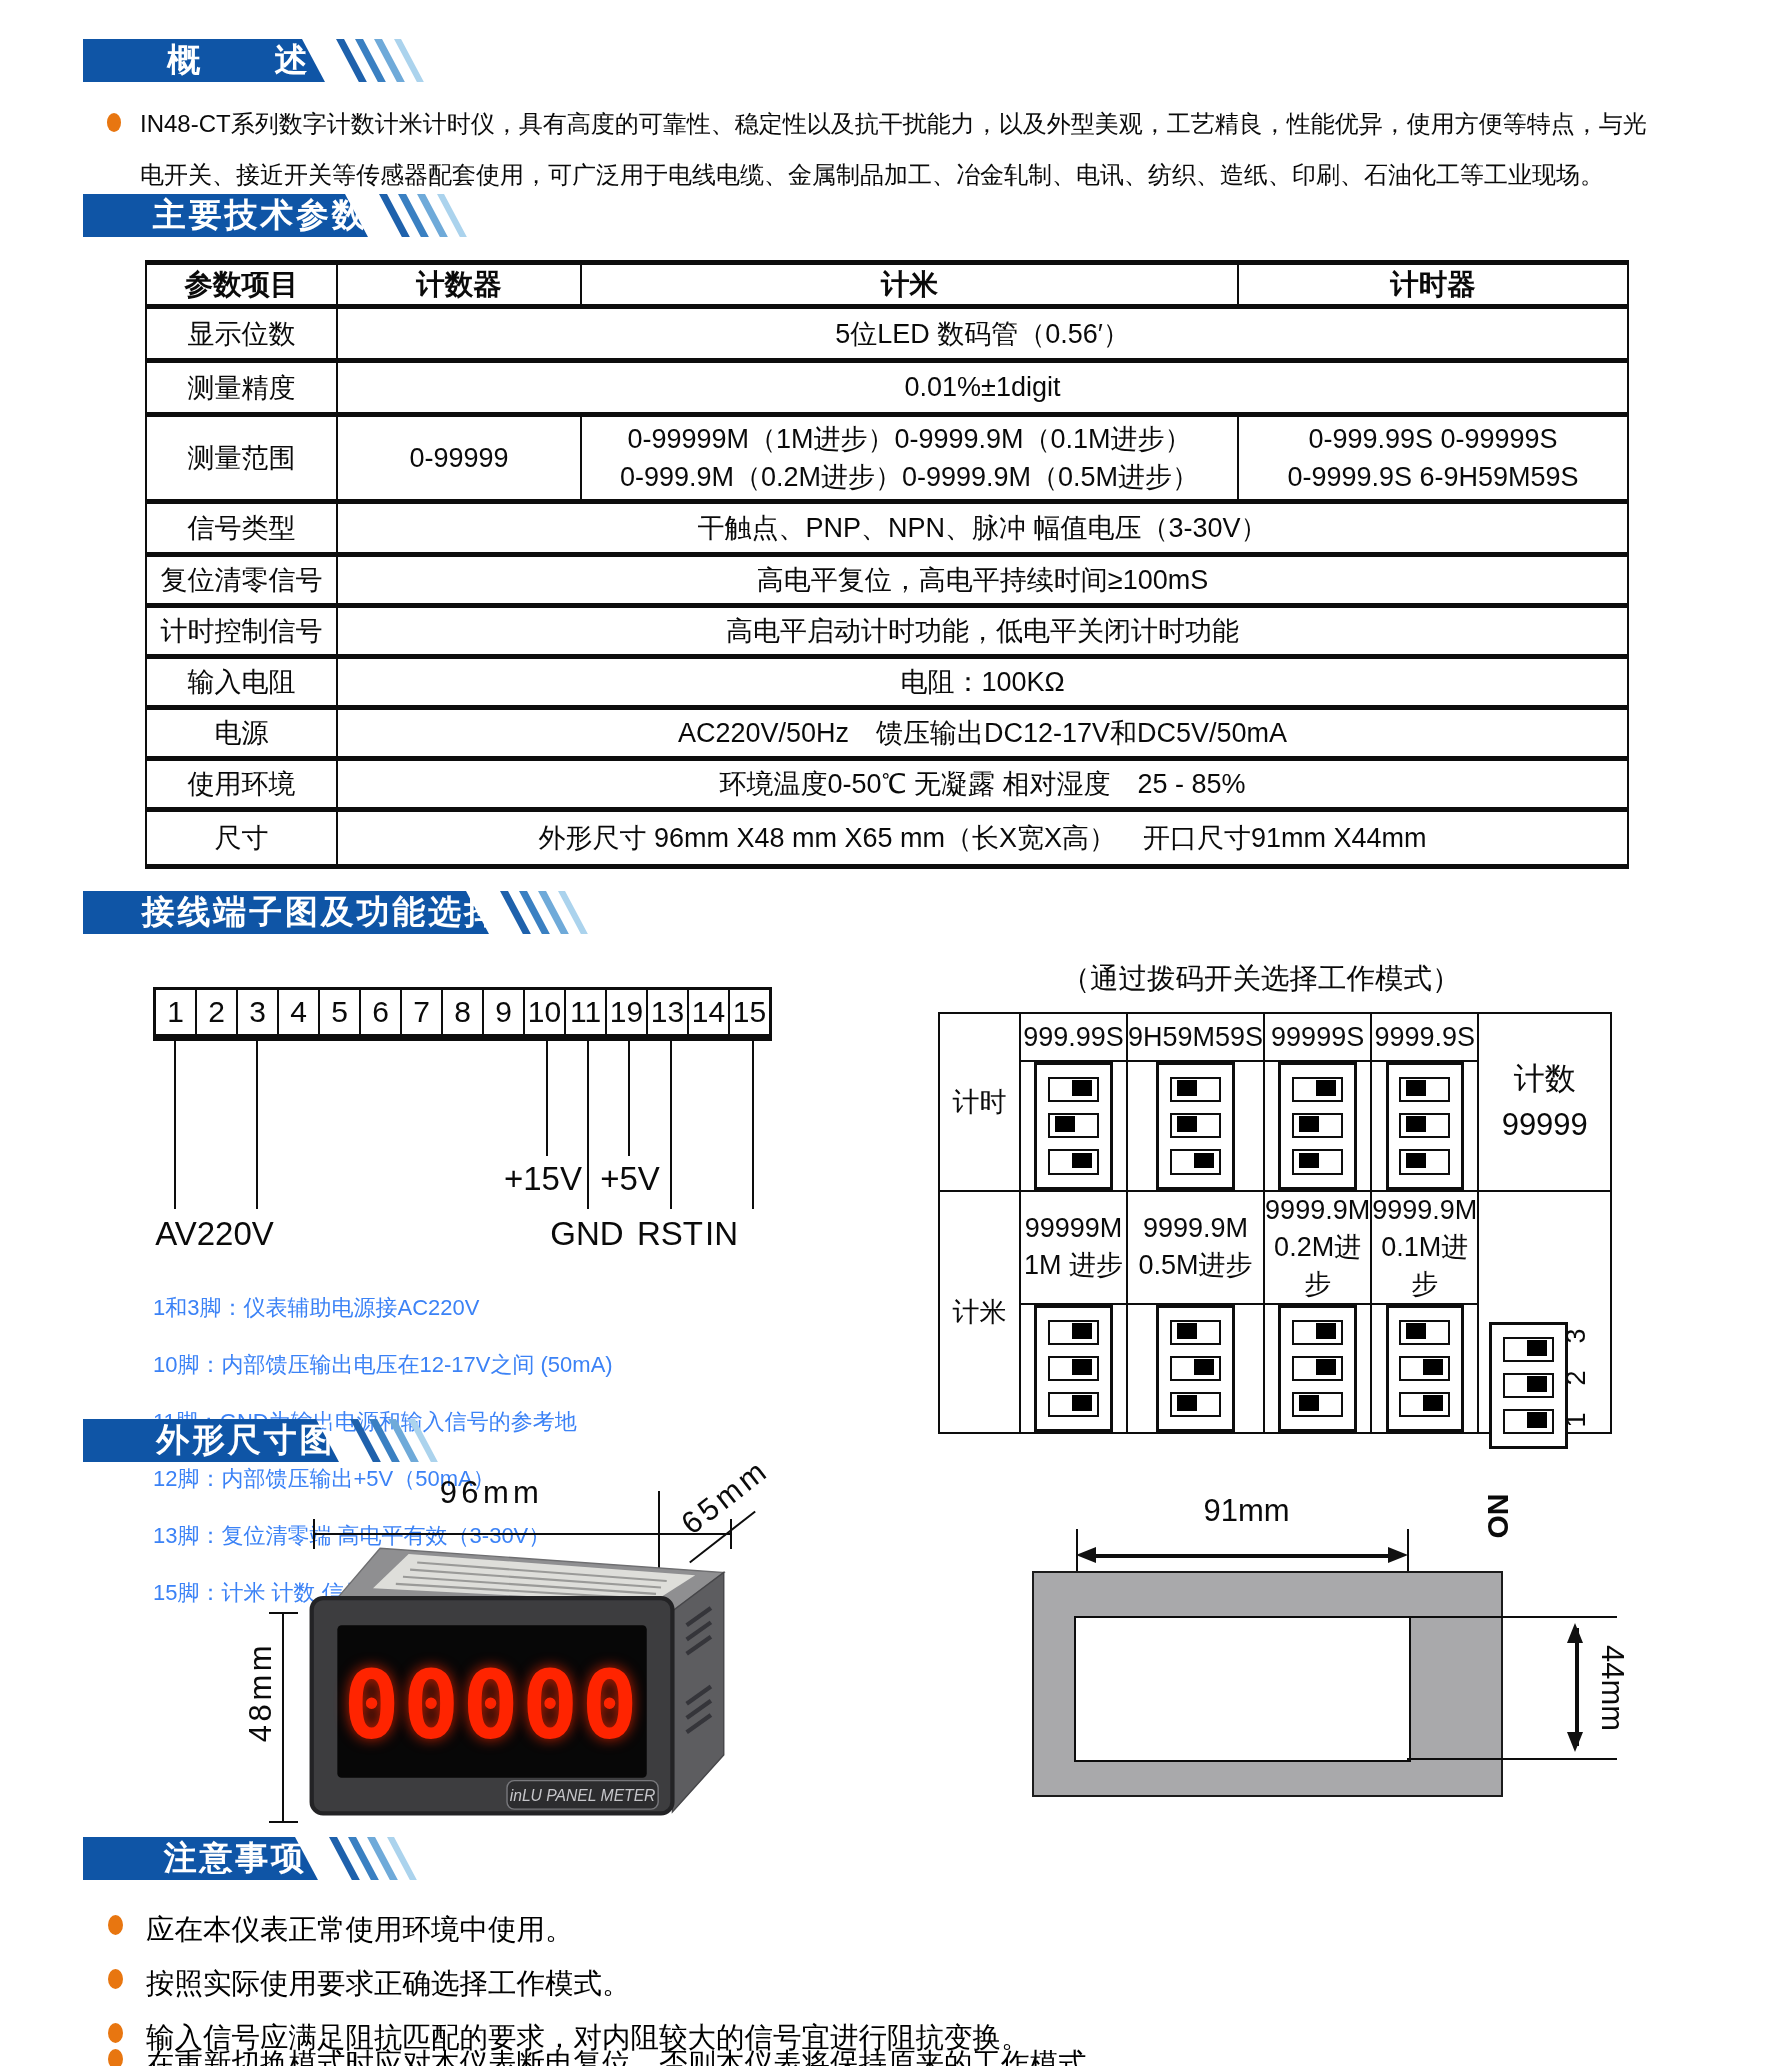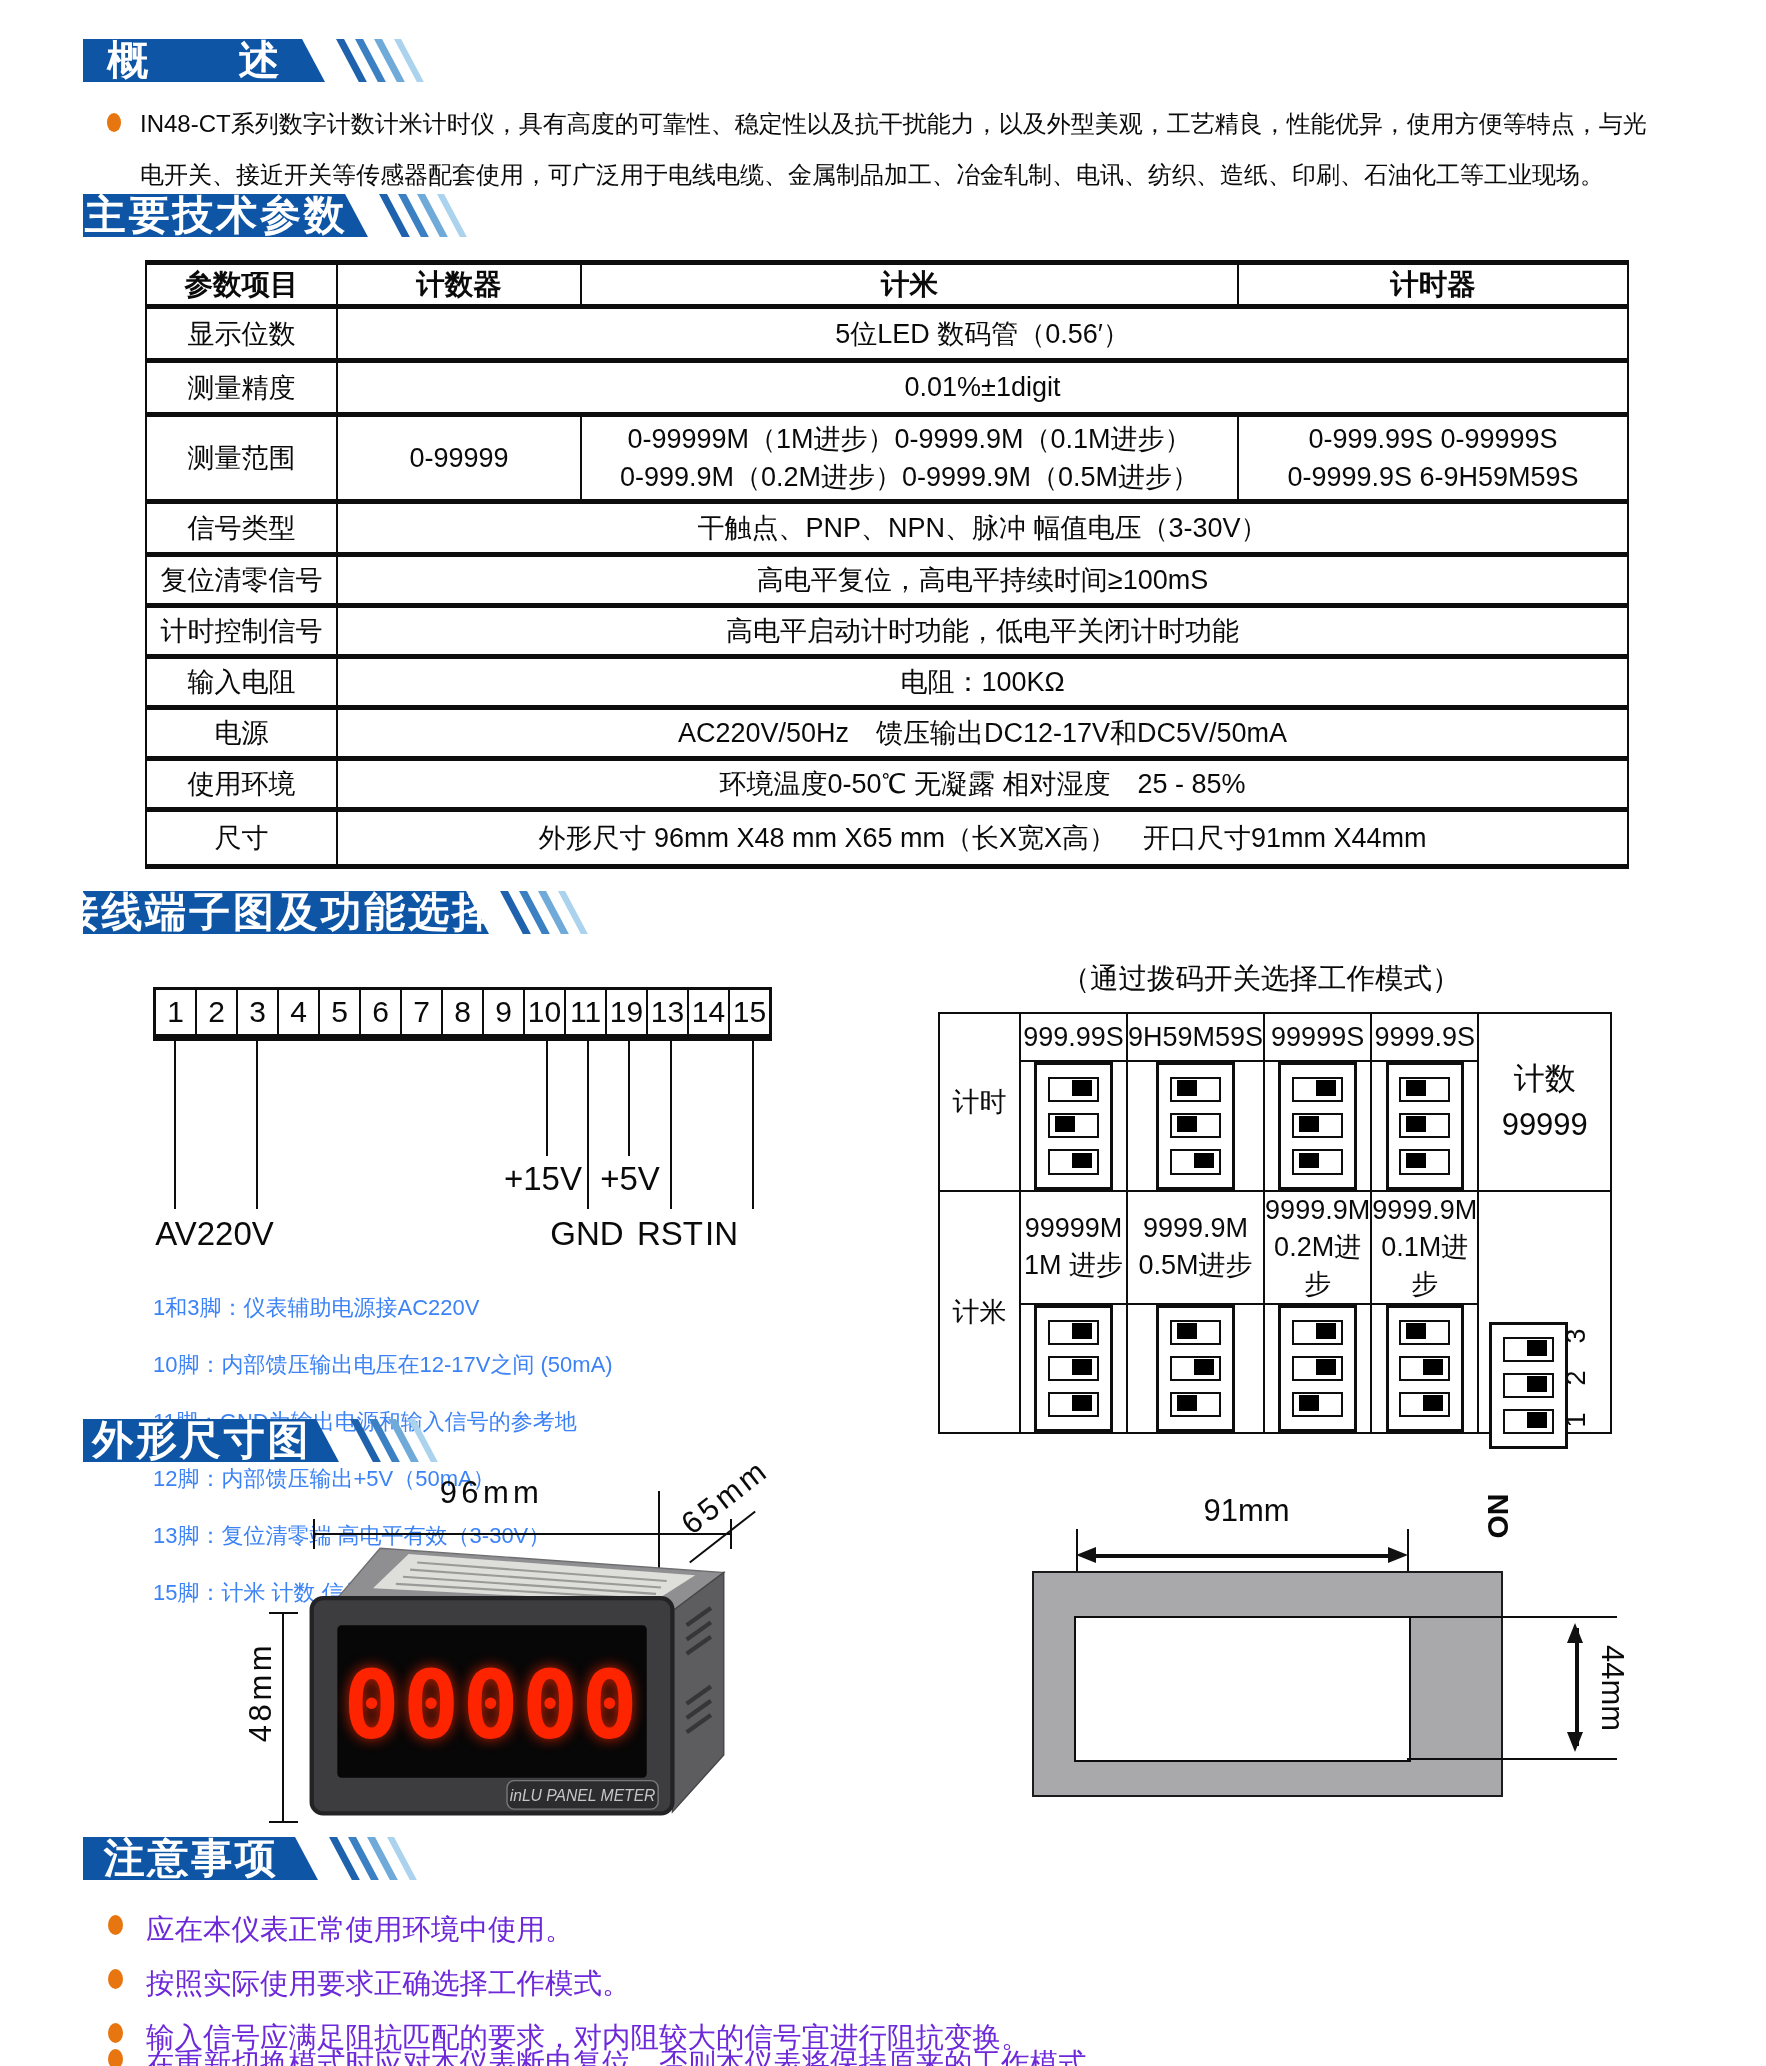--- a/index.html
+++ b/index.html
@@ -5,21 +5,21 @@
   html,body{margin:0;padding:0;background:#fff;}
   .page{position:relative;width:1767px;height:2066px;background:#ffffff;overflow:hidden;
         font-family:"Liberation Sans",sans-serif;color:#111;}
 
   
   .banner{position:absolute;height:43px;}
   .banner-bg{position:absolute;left:0;top:0;width:100%;height:100%;background:#0F55A6;
              clip-path:polygon(0 0, calc(100% - 23px) 0, 100% 100%, 0 100%);}
   .banner-title{position:absolute;left:0;top:0;width:calc(100% - 18.5px);height:100%;
                 display:flex;align-items:center;justify-content:center;
-                color:#fff;font-weight:bold;font-size:41px;letter-spacing:2.8px;white-space:nowrap;}
+                color:#fff;font-weight:bold;font-size:33px;letter-spacing:2.8px;white-space:nowrap;padding-left:44px;}
   .stripes{position:absolute;left:calc(100% + 11.4px);top:0;height:100%;display:flex;gap:11.4px;
            transform:skewX(28deg);transform-origin:top left;}
   .stripes i{display:block;width:7.8px;height:100%;}
   .s1{background:#1E61AC}.s2{background:#3A80C2}.s3{background:#6FAAD9}.s4{background:#ABD3ED}
 
   
   .bullet{position:absolute;width:14.2px;height:19px;border-radius:50%;background:#E87610;}
   .ov-text{position:absolute;left:140px;top:98px;width:1567px;font-size:24px;line-height:51px;color:#0a0a0a;}
 
   
@@ -58,21 +58,21 @@
   .legendnums div{transform:rotate(-90deg);font-size:27px;width:26px;height:26px;line-height:26px;}
   .legend-on{position:absolute;left:-4.3px;top:187px;transform:rotate(-90deg);font-size:30px;font-weight:bold;}
 
   
   .dimlabel{position:absolute;font-size:31px;color:#0a0a0a;white-space:nowrap;}
   .arrtri{position:absolute;width:0;height:0;border-style:solid;}
   .cut-gray{position:absolute;background:#a9a9ab;border:2.1px solid #1b1b1b;}
   .cut-white{position:absolute;background:#ffffff;border:2.1px solid #0d0d0d;}
 
   
-  .note-item{position:absolute;left:146px;font-size:28.5px;color:#6d28d9;white-space:nowrap;font-family:Liberation Serif, serif;}
+  .note-item{position:absolute;left:146px;font-size:28.5px;color:#000000;white-space:nowrap;font-family:Liberation Serif, serif;}
   .note-dot{position:absolute;left:108px;width:15px;height:20px;border-radius:50%;background:#E87610;}
 </style>
 </head>
 <body>
 
 <div class="page">
 
   <div class="banner" style="left:83px;top:39px;width:242px">
     <div class="banner-bg"></div>
     <div class="banner-title">概　　述</div>

